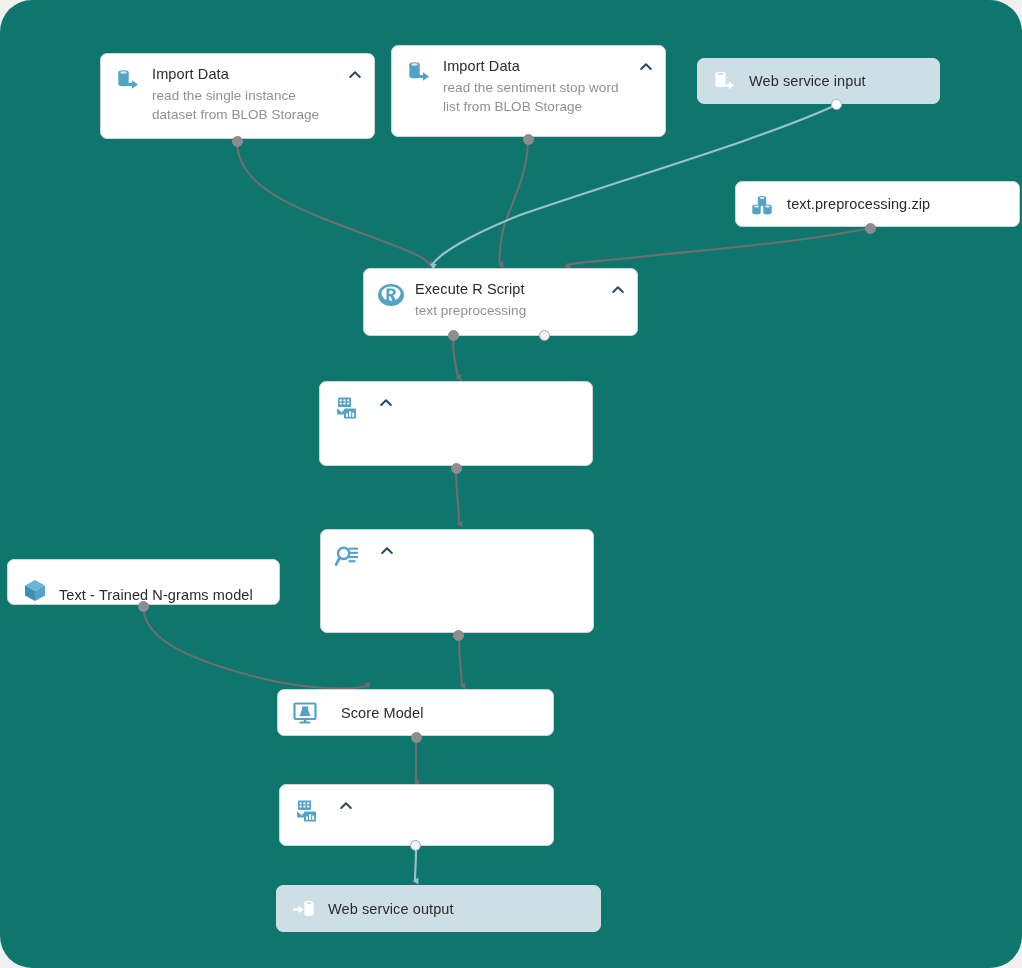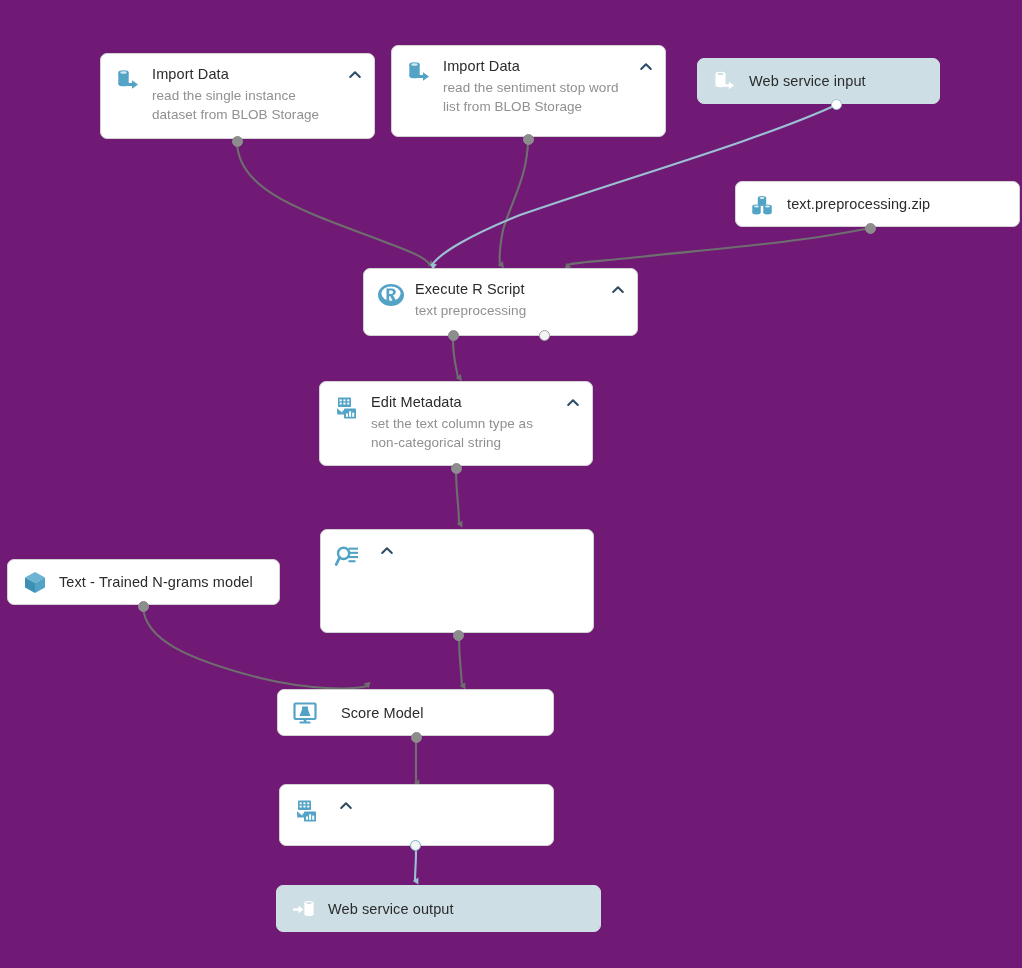--- a/index.html
+++ b/index.html
@@ -12,21 +12,22 @@
     height: 968px;
     position: relative;
     overflow: hidden;
     font-family: "Liberation Sans", sans-serif;
     -webkit-font-smoothing: antialiased;
   }
 
   #canvas {
     position: absolute;
     inset: 0;
-    background: #701a75;
+    background: #0f766e;
+    border-radius: 32px;
   }
 
   #edges {
     position: absolute;
     left: 0; top: 0;
     width: 1022px;
     height: 968px;
     pointer-events: none;
     z-index: 1;
   }
@@ -258,25 +259,20 @@
       <rect x="6.6" y="8.6" width="2.1" height="1.9" fill="#ffffff"></rect>
       <rect x="10.4" y="8.6" width="2.1" height="1.9" fill="#ffffff"></rect>
       <rect x="14.2" y="8.6" width="2.1" height="1.9" fill="#ffffff"></rect>
       <path d="M4.2,14.4 L9.4,18.8 L9.4,16.4 L11.6,16.4 L11.6,20.6 L4.2,20.6 Z" fill="#53a3c6"></path>
       <path d="M3.8,14 L8.6,19.8 L5,19.8 Z" fill="#53a3c6"></path>
       <rect x="11" y="14.5" width="12" height="10" rx="0.8" fill="#53a3c6"></rect>
       <rect x="13" y="19.5" width="2" height="3.3" fill="#ffffff"></rect>
       <rect x="16.1" y="17.3" width="2" height="5.5" fill="#ffffff"></rect>
       <rect x="19.2" y="18.6" width="2" height="4.2" fill="#ffffff"></rect>
     </svg>
-    <div class="node-text">
-      <div class="node-title">Edit Metadata</div>
-      <div class="node-sub">set the text column type as</div>
-      <div class="node-sub" style="margin-top:0;">non-categorical string</div>
-    </div>
     <svg class="chevron" viewBox="0 0 14 14">
       <path d="M2.2,9 L7,4.3 L11.8,9" stroke="#2b4a63" stroke-width="2" fill="none" stroke-linecap="round" stroke-linejoin="round"></path>
     </svg>
   </div>
   <div class="port filled" style="left:451px; top:463px;"></div>
 
   <div class="node standard" style="left:320px; top:529px; width:274px; height:104px;">
     <svg class="node-icon" viewBox="0 0 28 28">
       <circle cx="9.6" cy="11.4" r="5.6" fill="none" stroke="#53a3c6" stroke-width="2.4"></circle>
       <path d="M5.6,15.6 L2.2,22.5" stroke="#53a3c6" stroke-width="2.8" stroke-linecap="round"></path>
@@ -284,21 +280,21 @@
       <rect x="14.5" y="9.8" width="9.5" height="2.1" fill="#53a3c6"></rect>
       <rect x="14.5" y="14" width="9.5" height="2.1" fill="#53a3c6"></rect>
       <rect x="14.5" y="18.2" width="7" height="2.1" fill="#53a3c6"></rect>
     </svg>
     <svg class="chevron" viewBox="0 0 14 14">
       <path d="M2.2,9 L7,4.3 L11.8,9" stroke="#2b4a63" stroke-width="2" fill="none" stroke-linecap="round" stroke-linejoin="round"></path>
     </svg>
   </div>
   <div class="port filled" style="left:453px; top:630px;"></div>
 
-  <div class="node standard compact" style="left:7px; top:559px; width:273px; height:46px; align-items:center; padding-top:0; padding-bottom:0;">
+  <div class="node standard compact" style="left:7px; top:559px; width:273px; height:46px; align-items:flex-end; padding-top:0; padding-bottom:0;">
     <svg class="node-icon" viewBox="0 0 28 28" style="margin-top:0;">
       <path d="M14,4 L24,9.5 L14,15 L4,9.5 Z" fill="#6cb4d4"></path>
       <path d="M4,9.5 L14,15 L14,25 L4,19.5 Z" fill="#3d8fb5"></path>
       <path d="M24,9.5 L14,15 L14,25 L24,19.5 Z" fill="#53a3c6"></path>
     </svg>
     <div class="node-text" style="padding-top:0;">
       <div class="node-title">Text - Trained N-grams model</div>
     </div>
   </div>
   <div class="port filled" style="left:138px; top:601px;"></div>

